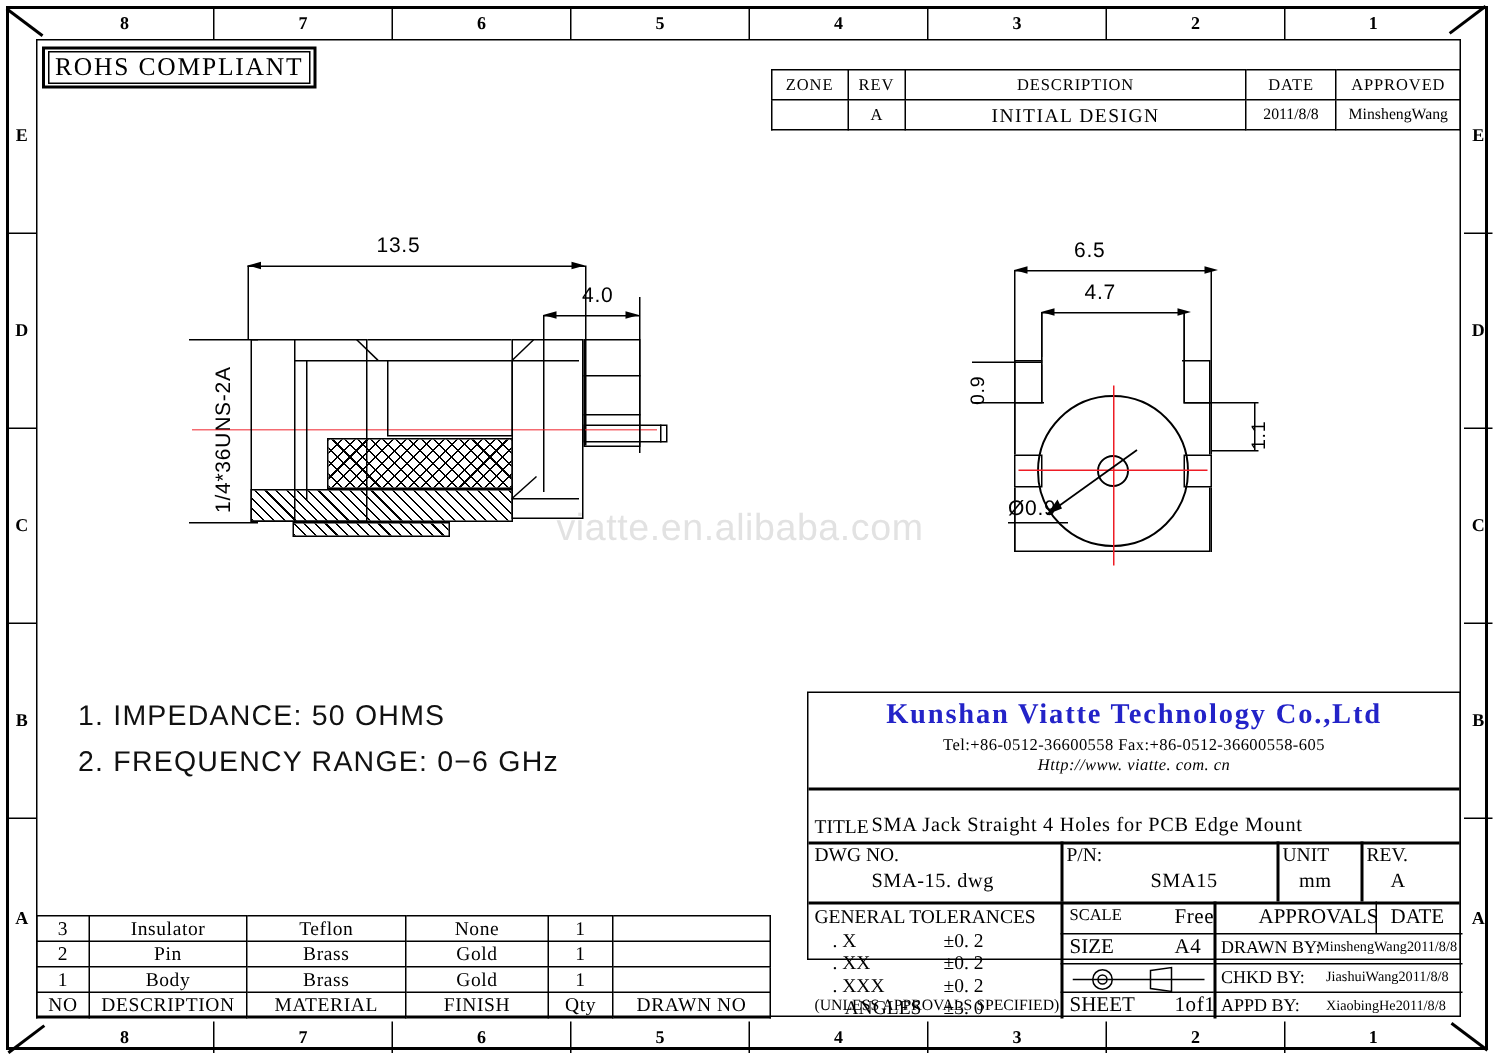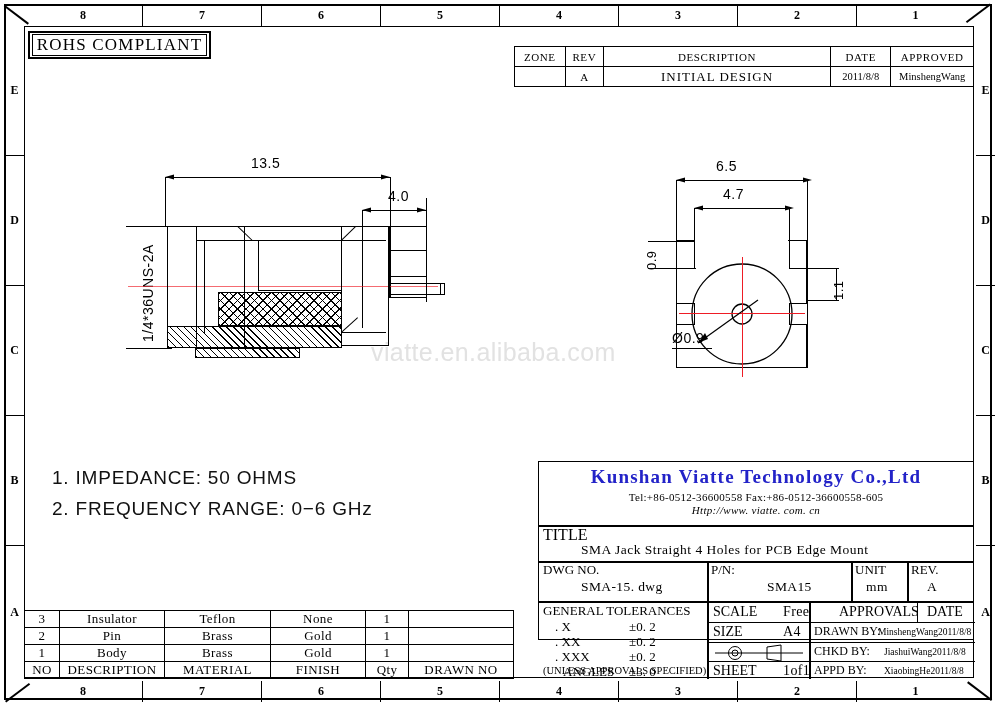--- a/index.html
+++ b/index.html
@@ -78,21 +78,21 @@
   .bline{position:absolute;background:#000;}
 
   #company{position:absolute;left:0;top:0;width:100%;height:63px;
            text-align:center;}
   #company .cname{color:#2323c8;font-family:"Liberation Serif",serif;
            font-size:19px;font-weight:bold;letter-spacing:1.2px;margin-top:4px;}
   #company .ctel{font-size:11px;letter-spacing:.3px;margin-top:3px;}
   #company .curl{font-size:11px;letter-spacing:.3px;margin-top:1px;font-style:italic;}
 
   #titlecell{position:absolute;left:0;top:63px;width:100%;height:36px;}
-  #titlecell .lbl{position:absolute;left:4px;top:1px;font-size:16px;}
+  #titlecell .lbl{position:absolute;left:4px;top:18px;font-size:13px;}
   #titlecell .val{position:absolute;left:42px;top:17px;font-size:13.5px;
                   letter-spacing:.5px;}
 
   .smalllbl{position:absolute;font-size:13px;}
   .smallval{position:absolute;font-size:13.5px;letter-spacing:.4px;}
   .tiny{position:absolute;font-size:9.5px;font-family:"Liberation Serif",serif;}
   .tol{position:absolute;font-size:13px;font-family:"Liberation Serif",serif;}
 
   
   #wm{position:absolute;left:371px;top:338px;font-family:"Liberation Sans",sans-serif;
@@ -369,21 +369,21 @@
     <div class="tol" style="left:16px;top:172px;">. XX</div>
     <div class="tol" style="left:90px;top:172px;">±0. 2</div>
     <div class="tol" style="left:16px;top:187px;">. XXX</div>
     <div class="tol" style="left:90px;top:187px;">±0. 2</div>
     <div class="tol" style="left:24px;top:202px;">ANGLES</div>
     <div class="tol" style="left:90px;top:202px;">±3. 0</div>
     <div class="tiny" style="left:4px;top:203px;top:203px;font-size:10.5px;top:204px;left:4px;top:203px;">(UNLESS APPROVALS SPECIFIED)</div>
 
     <div class="bline" style="left:168px;top:139px;width:1.5px;height:78px;"></div>
 
-    <div class="smalllbl" style="left:174px;top:142px;font-size:14px;">SCALE</div>
+    <div class="smalllbl" style="left:174px;top:142px;font-size:11px;">SCALE</div>
     <div class="smallval" style="left:244px;top:142px;font-size:14px;">Free</div>
     <div class="bline" style="left:168px;top:160px;width:102px;height:1px;"></div>
 
     <div class="smalllbl" style="left:174px;top:162px;font-size:14px;">SIZE</div>
     <div class="smallval" style="left:244px;top:162px;font-size:14px;">A4</div>
     <div class="bline" style="left:168px;top:180px;width:102px;height:1px;"></div>
 
     <svg style="position:absolute;left:176px;top:182px;" width="90" height="18">
       <line x1="0" y1="9" x2="88" y2="9" stroke="#000" stroke-width="1"></line>
       <circle cx="20" cy="9" r="6.5" stroke="#000" stroke-width="1" fill="none"></circle>

